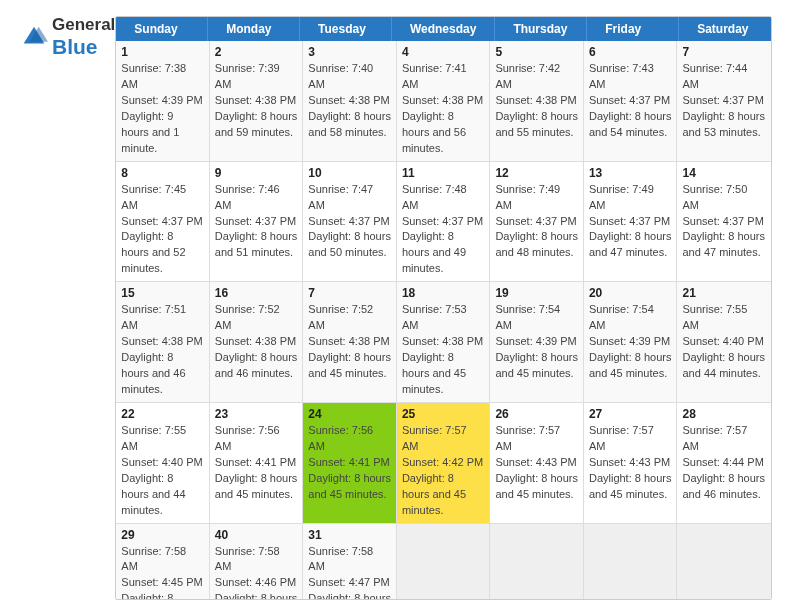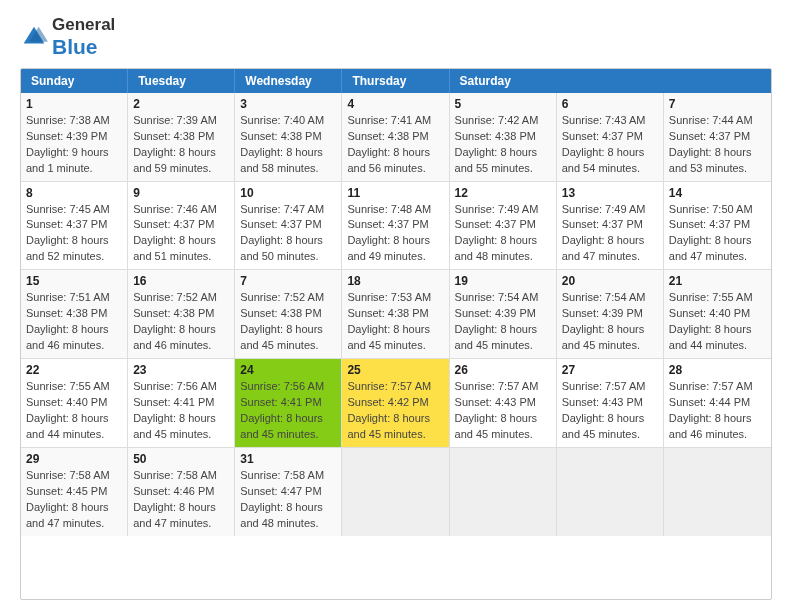--- a/index.html
+++ b/index.html
@@ -8,21 +8,21 @@
       background: #fff;
       width: 792px;
       height: 612px;
       overflow: hidden;
     }
     .page {
       width: 792px;
       height: 612px;
       padding: 16px 20px 12px 20px;
       display: flex;
-      flex-direction: column;
+      flex-direction: row;
       justify-content: center;
     }
     .header {
       display: flex;
       justify-content: space-between;
       align-items: flex-start;
       margin-bottom: 10px;
     }
     .logo {
       display: flex;
@@ -53,21 +53,21 @@
     }
     .cal-header {
       display: grid;
       grid-template-columns: repeat(7, 1fr);
       background: #2979C2;
     }
     .cal-header-cell {
       color: #fff;
       font-size: 12px;
       font-weight: bold;
-      padding: 5px 10px;
+      padding: 5px 18px;
       text-align: left;
       border-right: 1px solid #4a90d9;
     }
     .cal-header-cell:last-child { border-right: none; }
     .cal-body {
       display: flex;
       flex-direction: column;
     }
     .cal-row {
       display: grid;
@@ -118,23 +118,25 @@
     </div>
     <div class="title-area">
       <div class="month-title"></div>
       <div class="location"></div>
     </div>
   </div>
 
   <div class="calendar">
     <div class="cal-header">
     <div class="cal-header-cell">Sunday</div>
+        <div class="cal-header-cell">Monday</div>
         <div class="cal-header-cell">Tuesday</div>
         <div class="cal-header-cell">Wednesday</div>
         <div class="cal-header-cell">Thursday</div>
+        <div class="cal-header-cell">Friday</div>
         <div class="cal-header-cell">Saturday</div>
       </div>
     <div class="cal-body">
     <div class="cal-row">
           <div class="cal-cell" style="background: rgb(249, 249, 249);">
             <span class="cal-day-num">1</span>
         <div class="cal-cell-text">Sunrise: 7:38 AM<br>Sunset: 4:39 PM<br>Daylight: 9 hours and 1 minute.</div>
           </div>
           <div class="cal-cell" style="background: rgb(249, 249, 249);">
             <span class="cal-day-num">2</span>
@@ -250,21 +252,21 @@
             <span class="cal-day-num">28</span>
         <div class="cal-cell-text">Sunrise: 7:57 AM<br>Sunset: 4:44 PM<br>Daylight: 8 hours and 46 minutes.</div>
           </div>
         </div>
         <div class="cal-row">
           <div class="cal-cell" style="background: rgb(249, 249, 249);">
             <span class="cal-day-num">29</span>
         <div class="cal-cell-text">Sunrise: 7:58 AM<br>Sunset: 4:45 PM<br>Daylight: 8 hours and 47 minutes.</div>
           </div>
           <div class="cal-cell" style="background: rgb(249, 249, 249);">
-            <span class="cal-day-num">50</span>
+            <span class="cal-day-num">40</span>
         <div class="cal-cell-text">Sunrise: 7:58 AM<br>Sunset: 4:46 PM<br>Daylight: 8 hours and 47 minutes.</div>
           </div>
           <div class="cal-cell" style="background: rgb(249, 249, 249);">
             <span class="cal-day-num">31</span>
         <div class="cal-cell-text">Sunrise: 7:58 AM<br>Sunset: 4:47 PM<br>Daylight: 8 hours and 48 minutes.</div>
           </div>
           <div class="cal-cell empty" style="background: rgb(239, 239, 239);"></div>
           <div class="cal-cell empty" style="background: rgb(239, 239, 239);"></div>
           <div class="cal-cell empty" style="background: rgb(239, 239, 239);"></div>
           <div class="cal-cell empty" style="background: rgb(239, 239, 239);"></div>

